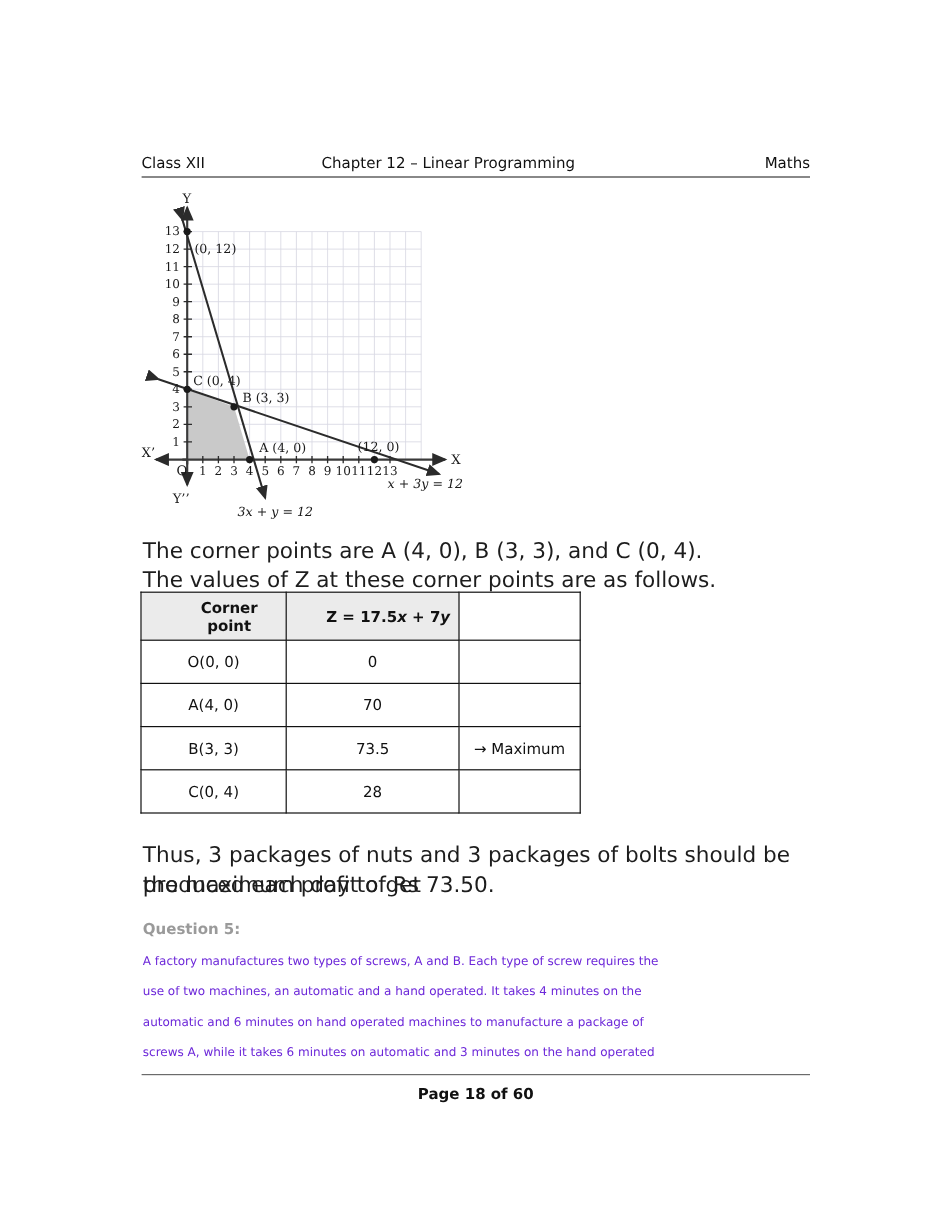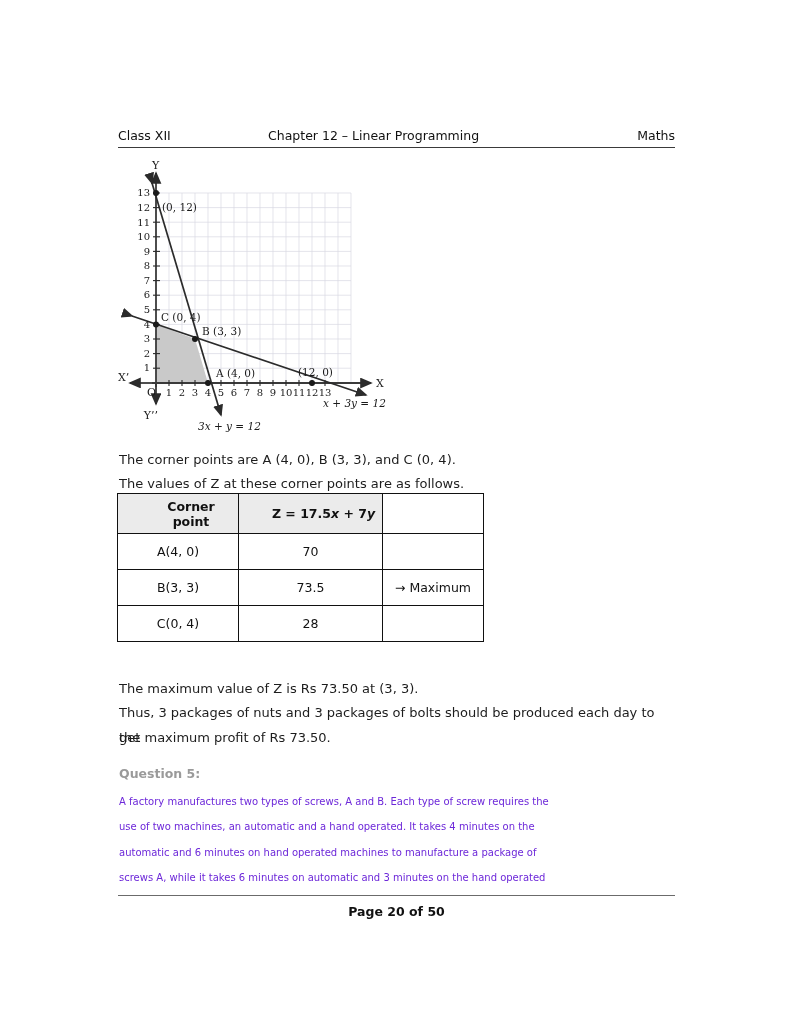--- a/index.html
+++ b/index.html
@@ -52,21 +52,21 @@
     top: 155px;
     width: 300px;
     height: 290px;
   }
   .figure svg { display: block; }
 
   
   .bodytext {
     position: absolute;
     left: 119px;
-    font-size: 13px;
+    font-size: 18px;
     line-height: 25px;
     color: #1d1d1d;
     width: 560px;
   }
   .p-corner { top: 447px; }
   .p-values { top: 471px; }
   .p-max    { top: 676px; }
   .p-thus   { top: 700px; }
   .p-thus2  { top: 725px; }
 
@@ -317,45 +317,49 @@
   <table class="ztable">
     <thead>
       <tr>
         <th class="col-a shade">Corner point</th>
         <th class="col-b shade"><span>Z = 17.5<span class="ital">x</span> + 7<span class="ital">y</span></span></th>
         <th class="col-c blank"></th>
       </tr>
     </thead>
     <tbody>
       <tr>
+        <td class="col-a">O(0, 0)</td>
+        <td class="col-b">0</td>
+        <td class="col-c"></td>
+      </tr>
+      <tr>
         <td class="col-a">A(4, 0)</td>
         <td class="col-b">70</td>
         <td class="col-c"></td>
       </tr>
       <tr>
         <td class="col-a">B(3, 3)</td>
         <td class="col-b">73.5</td>
         <td class="col-c maxcell">→ Maximum</td>
       </tr>
       <tr>
         <td class="col-a">C(0, 4)</td>
         <td class="col-b">28</td>
         <td class="col-c"></td>
       </tr>
     </tbody>
   </table>
 
-  <div class="bodytext p-max">The maximum value of Z is Rs 73.50 at (3, 3).</div>
   <div class="bodytext p-thus">Thus, 3 packages of nuts and 3 packages of bolts should be produced each day to get</div>
   <div class="bodytext p-thus2">the maximum profit of Rs 73.50.</div>
 
   <div class="q-label">Question 5:</div>
   <div class="q-body">
     <div>A factory manufactures two types of screws, A and B. Each type of screw requires the</div>
     <div>use of two machines, an automatic and a hand operated. It takes 4 minutes on the</div>
     <div>automatic and 6 minutes on hand operated machines to manufacture a package of</div>
     <div>screws A, while it takes 6 minutes on automatic and 3 minutes on the hand operated</div>
   </div>
 
   <div class="footer-rule"></div>
-  <div class="footer-text">Page 20 of 50</div>
+  <div class="footer-text">Page 18 of 60</div>
 
 </div>
 
 </body></html>

